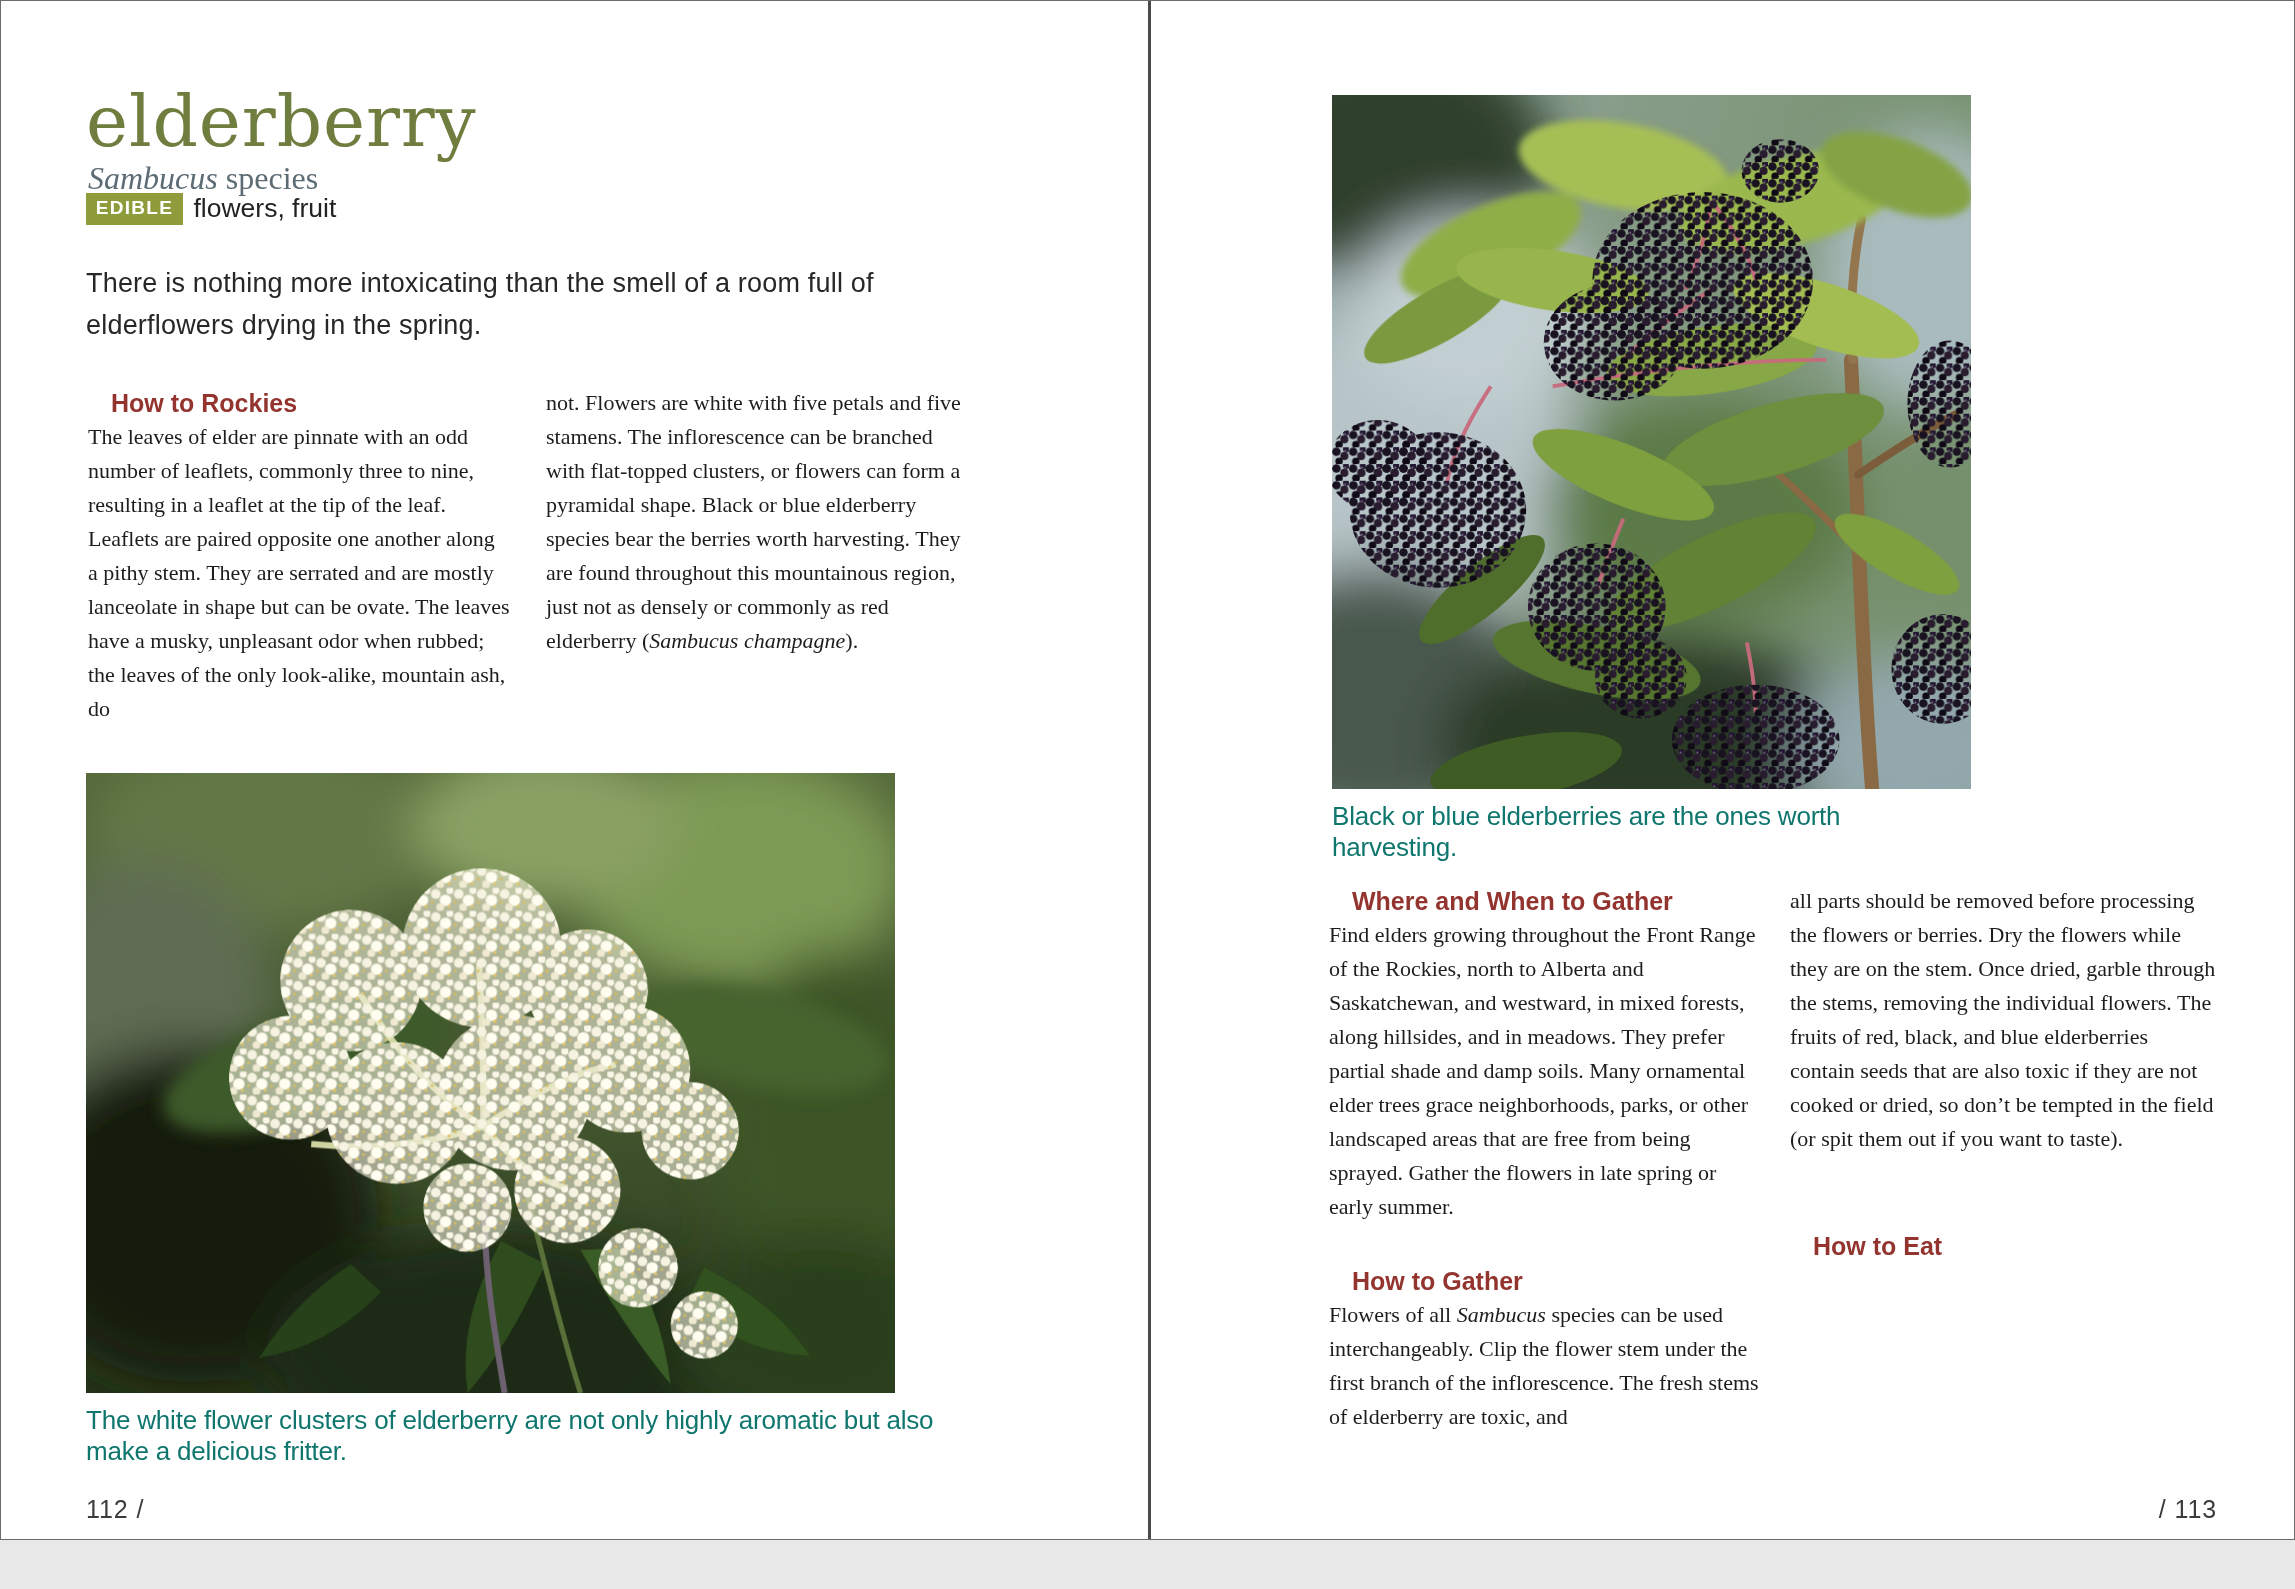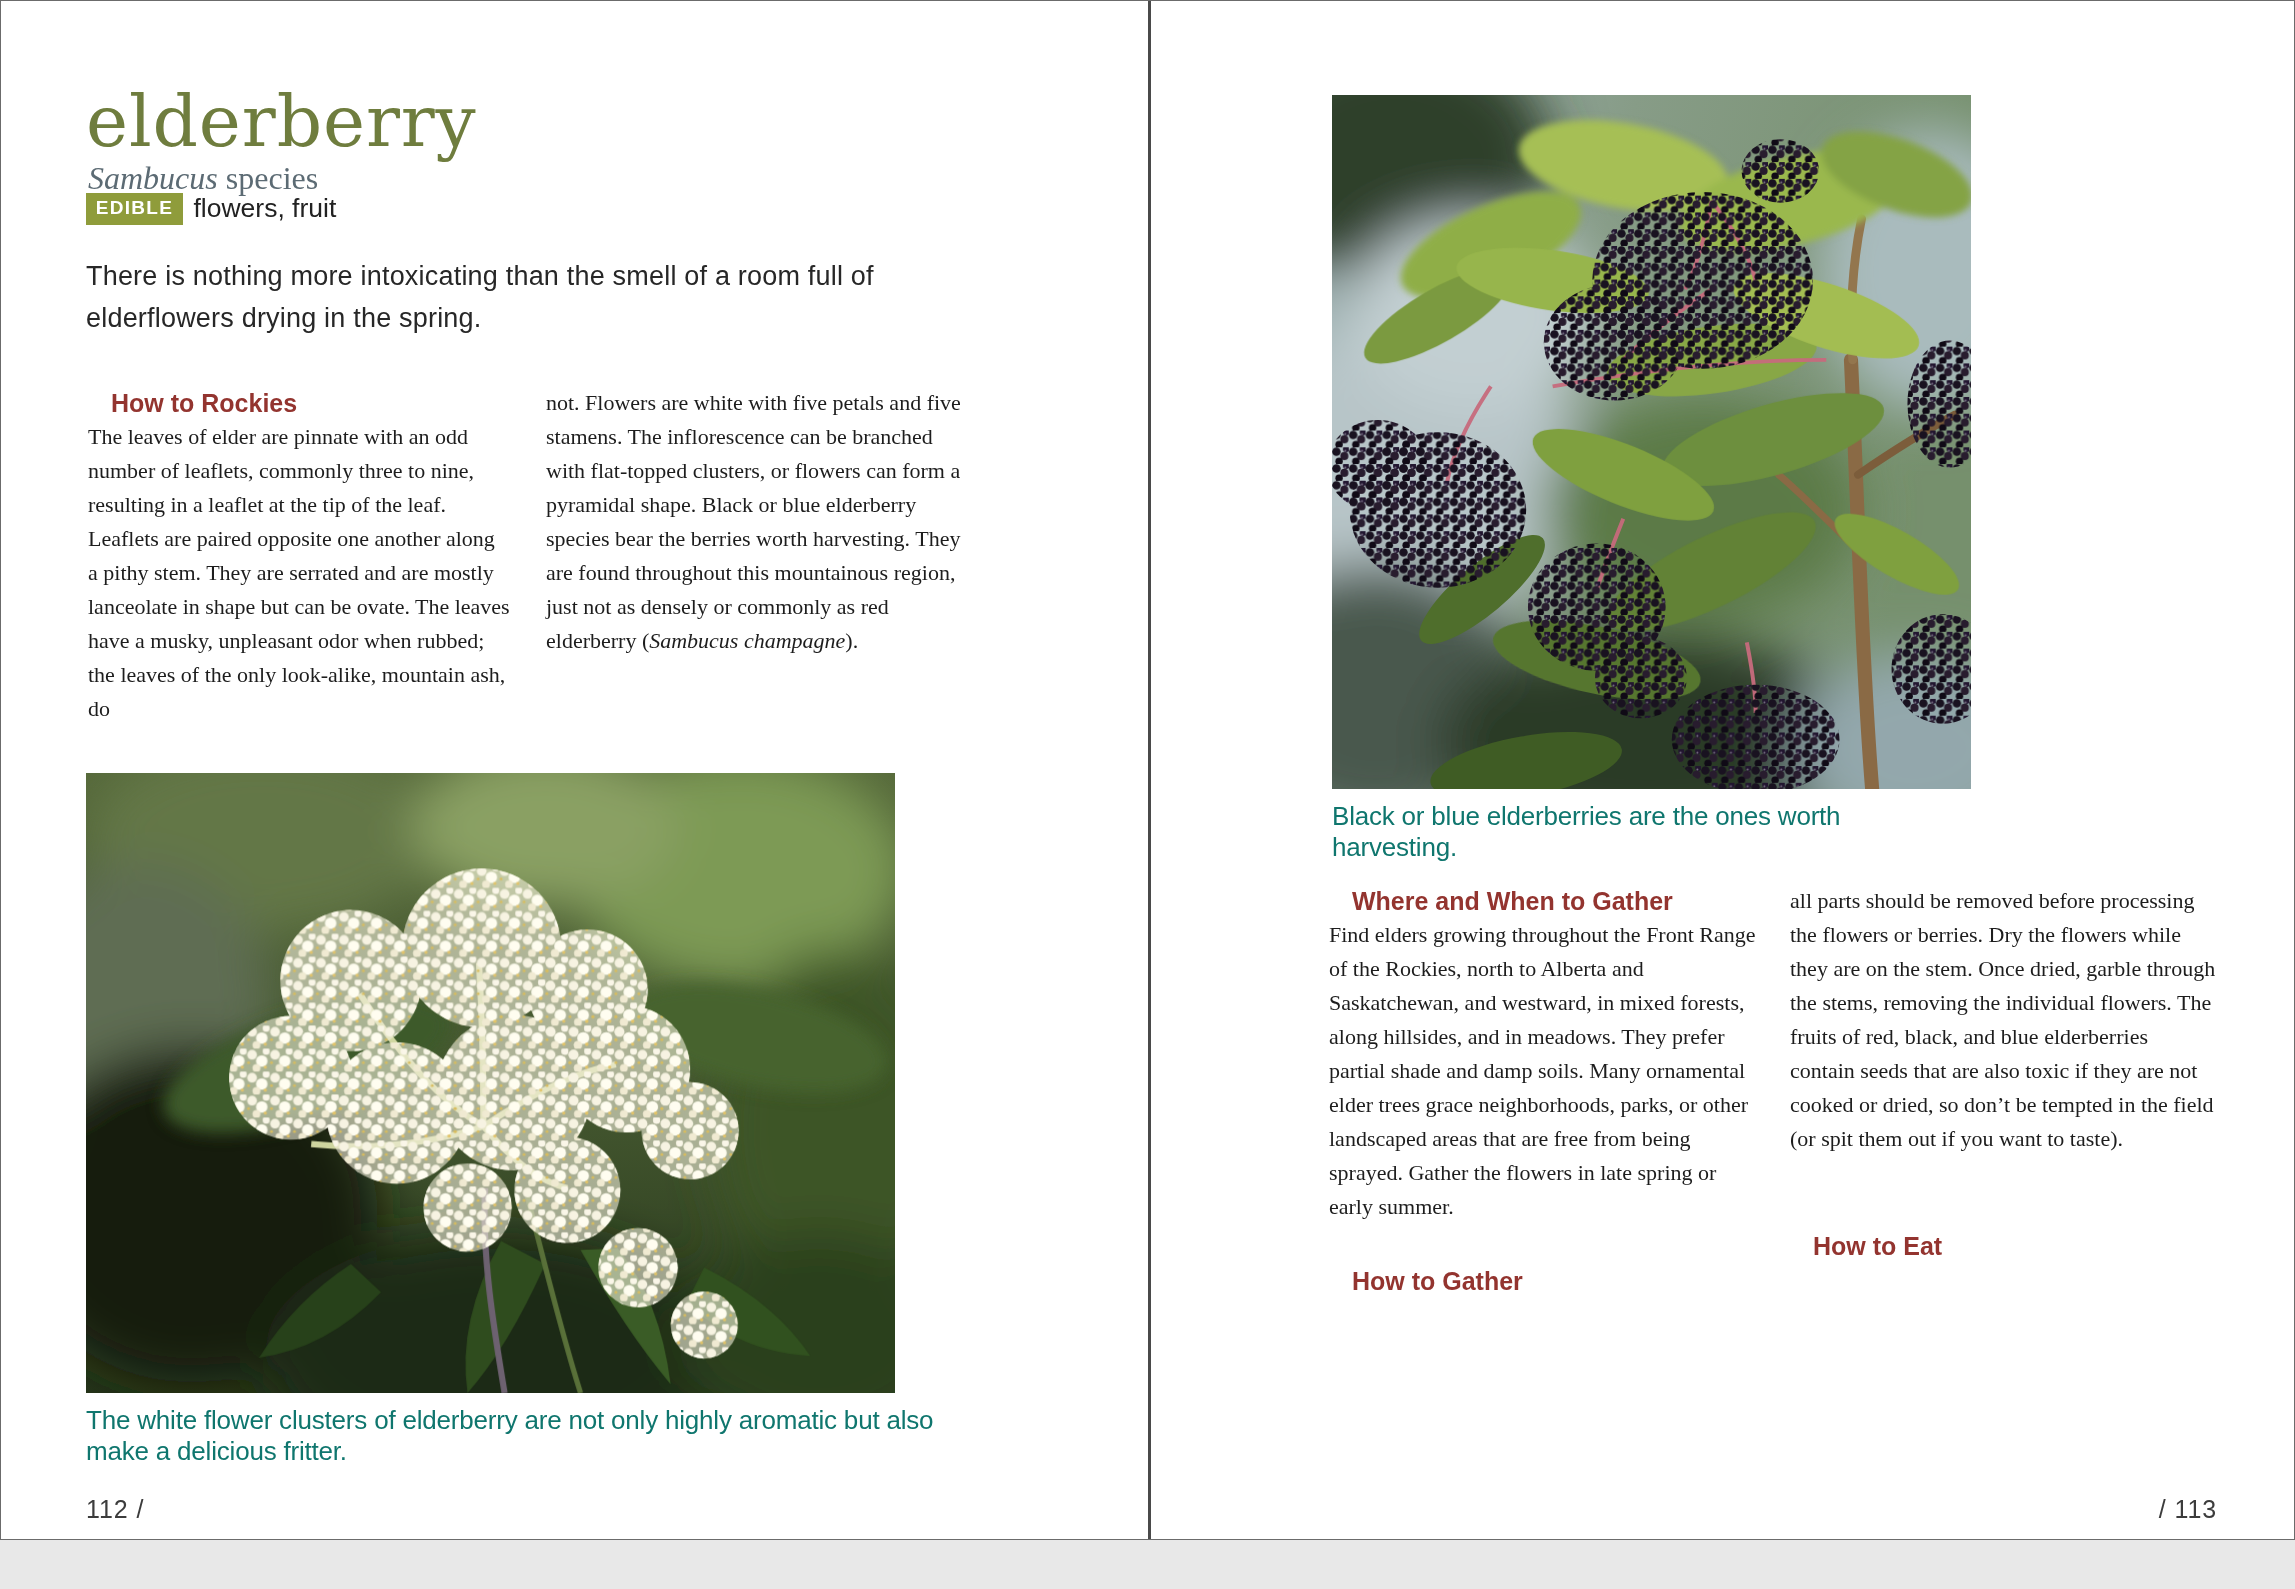--- a/index.html
+++ b/index.html
@@ -53,21 +53,21 @@
     <h1 class="abs title" style="left:85px;top:85px;">elderberry</h1>
 
     <div class="abs species" style="left:87px;top:159px;">
       <span class="it">Sambucus</span><span> species</span>
     </div>
 
     <div class="abs" style="left:85px;top:192px;">
       <span class="badge">EDIBLE</span><span class="badge-suffix">flowers, fruit</span>
     </div>
 
-    <p class="abs intro" style="left:85px;top:254px;width:852px;">There is nothing more intoxicating than the smell of a room full of elderflowers drying in the spring.</p>
+    <p class="abs intro" style="left:85px;top:261px;width:852px;">There is nothing more intoxicating than the smell of a room full of elderflowers drying in the spring.</p>
 
     <div class="abs col" style="left:87px;top:385px;width:422px;">
       <h2>How to Rockies</h2>
       <p>The leaves of elder are pinnate with an odd number of leaflets, commonly three to nine, resulting in a leaflet at the tip of the leaf. Leaflets are paired opposite one another along a pithy stem. They are serrated and are mostly lanceolate in shape but can be ovate. The leaves have a musky, unpleasant odor when rubbed; the leaves of the only look-alike, mountain ash, do</p>
     </div>
     <div class="abs col" style="left:545px;top:385px;width:422px;">
       <p><span>not. Flowers are white with five petals and five stamens. The inflorescence can be branched with flat-topped clusters, or flowers can form a pyramidal shape. Black or blue elderberry species bear the berries worth harvesting. They are found throughout this mountainous region, just not as densely or commonly as red elderberry (</span><i>Sambucus champagne</i><span>).</span></p>
     </div>
 
     <figure class="abs photo" style="left:85px;top:772px;width:809px;height:620px;">
@@ -256,20 +256,21 @@
       <h2>Where and When to Gather</h2>
       <p>Find elders growing throughout the Front Range of the Rockies, north to Alberta and Saskatchewan, and westward, in mixed forests, along hillsides, and in meadows. They prefer partial shade and damp soils. Many ornamental elder trees grace neighborhoods, parks, or other landscaped areas that are free from being sprayed. Gather the flowers in late spring or early summer.</p>
     </div>
 
     <div class="abs col" style="left:1789px;top:883px;width:427px;">
       <p>all parts should be removed before processing the flowers or berries. Dry the flowers while they are on the stem. Once dried, garble through the stems, removing the individual flowers. The fruits of red, black, and blue elderberries contain seeds that are also toxic if they are not cooked or dried, so don’t be tempted in the field (or spit them out if you want to taste).</p>
     </div>
 
     <div class="abs col" style="left:1328px;top:1263px;width:434px;">
       <h2>How to Gather</h2>
+      <p><span>Flowers of all </span><i>Sambucus</i><span> species can be used interchangeably. Clip the flower stem under the first branch of the inflorescence. The fresh stems of elderberry are toxic, and</span></p>
     </div>
 
     <div class="abs col" style="left:1789px;top:1228px;width:427px;">
       <h2>How to Eat</h2>
     </div>
 
     <div class="abs pagenum" style="left:1789px;top:1494px;width:427px;text-align:right;">/ 113</div>
   </section>
 </div>
 

